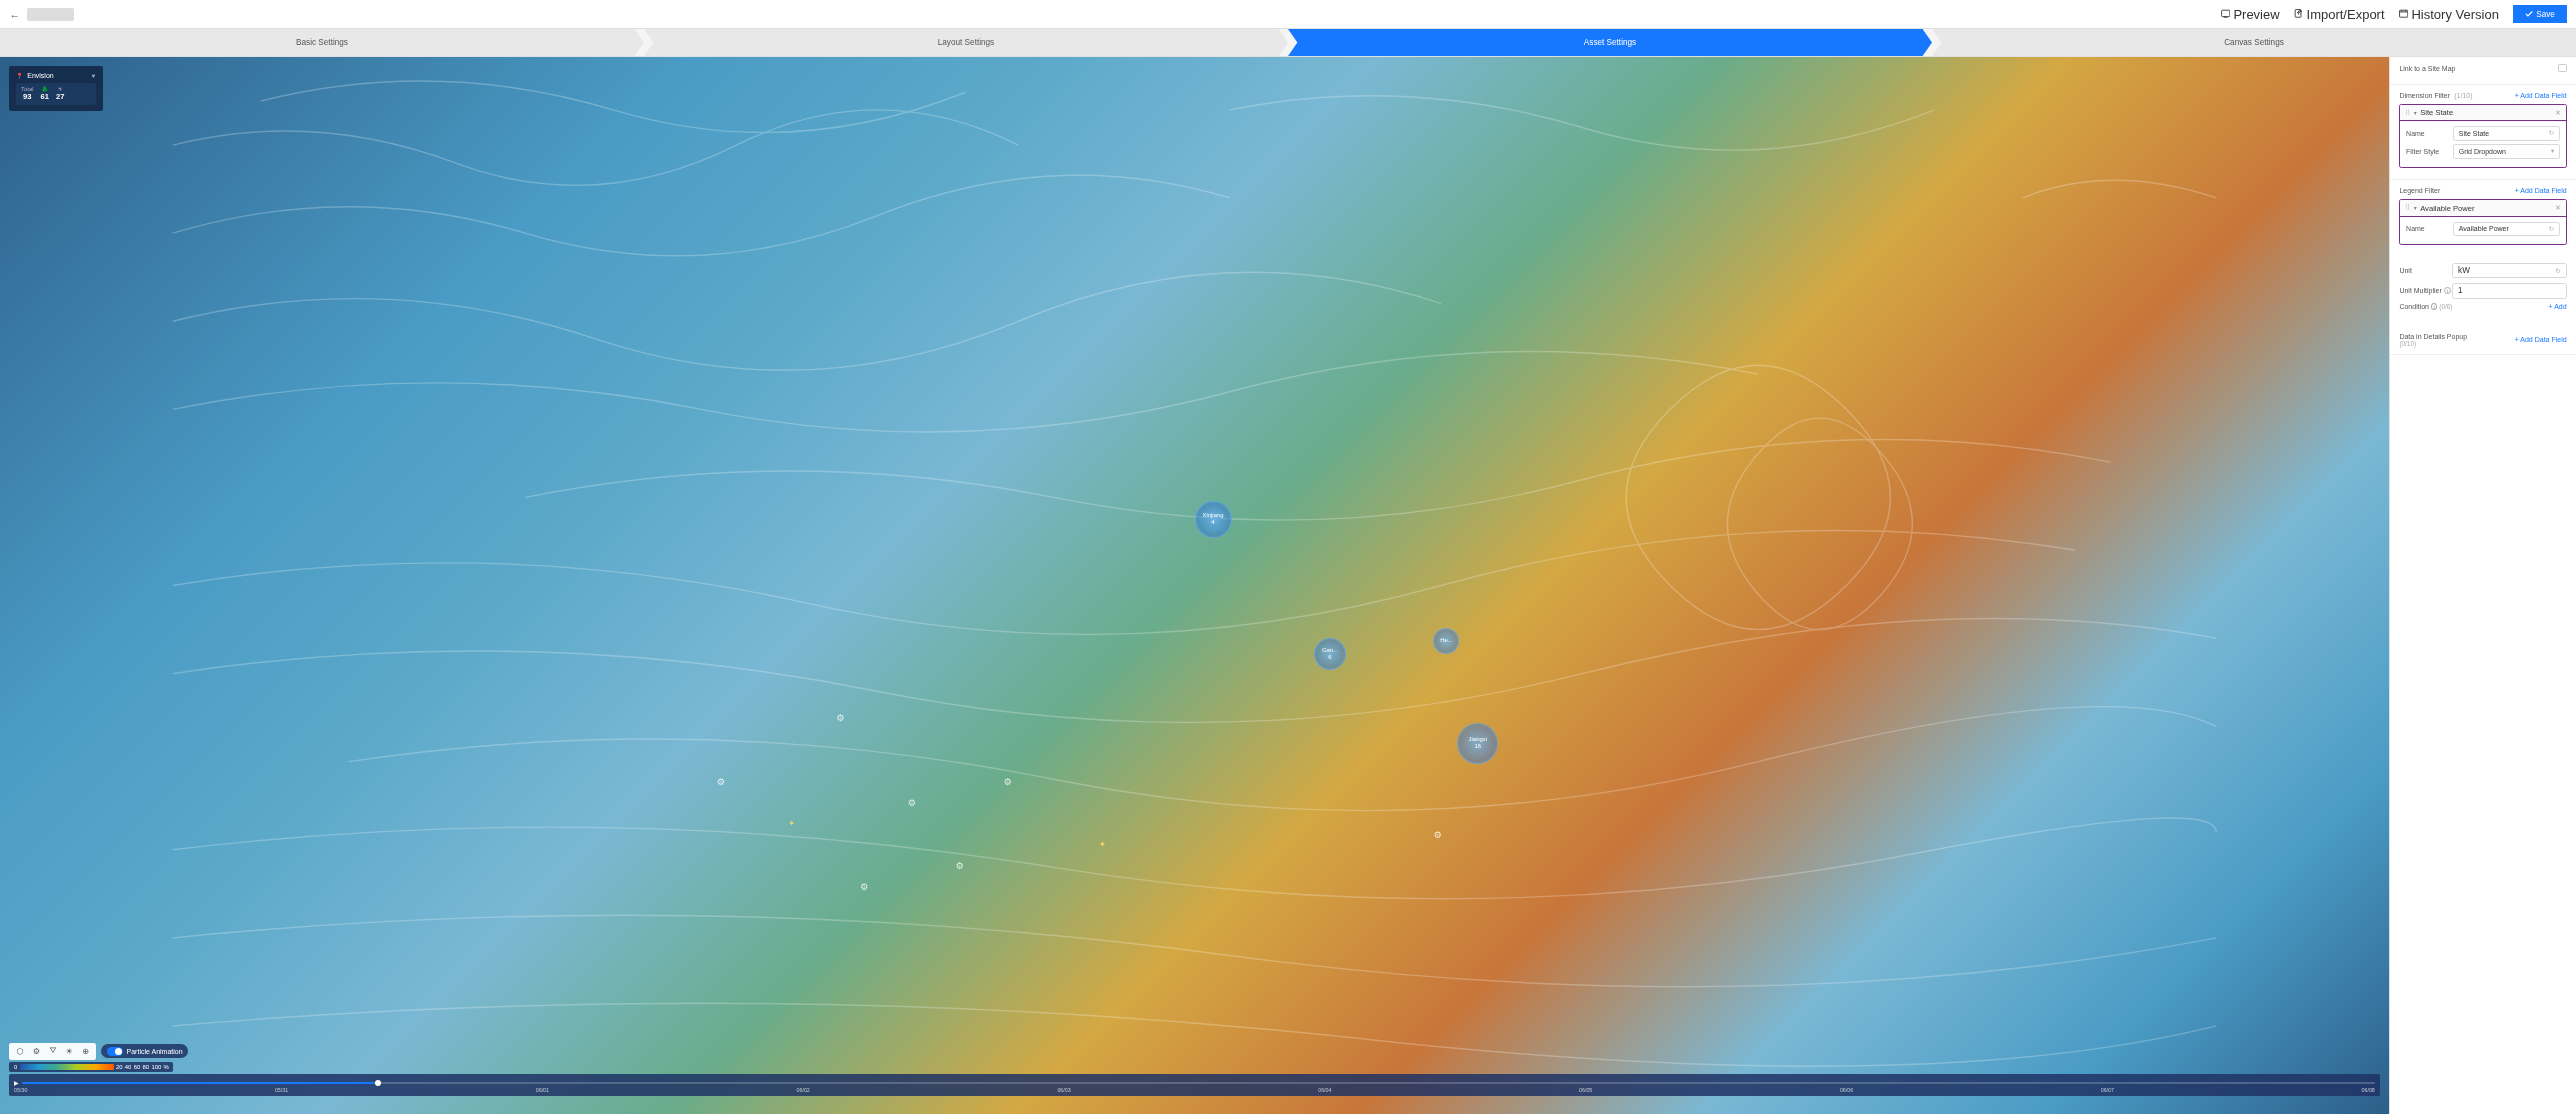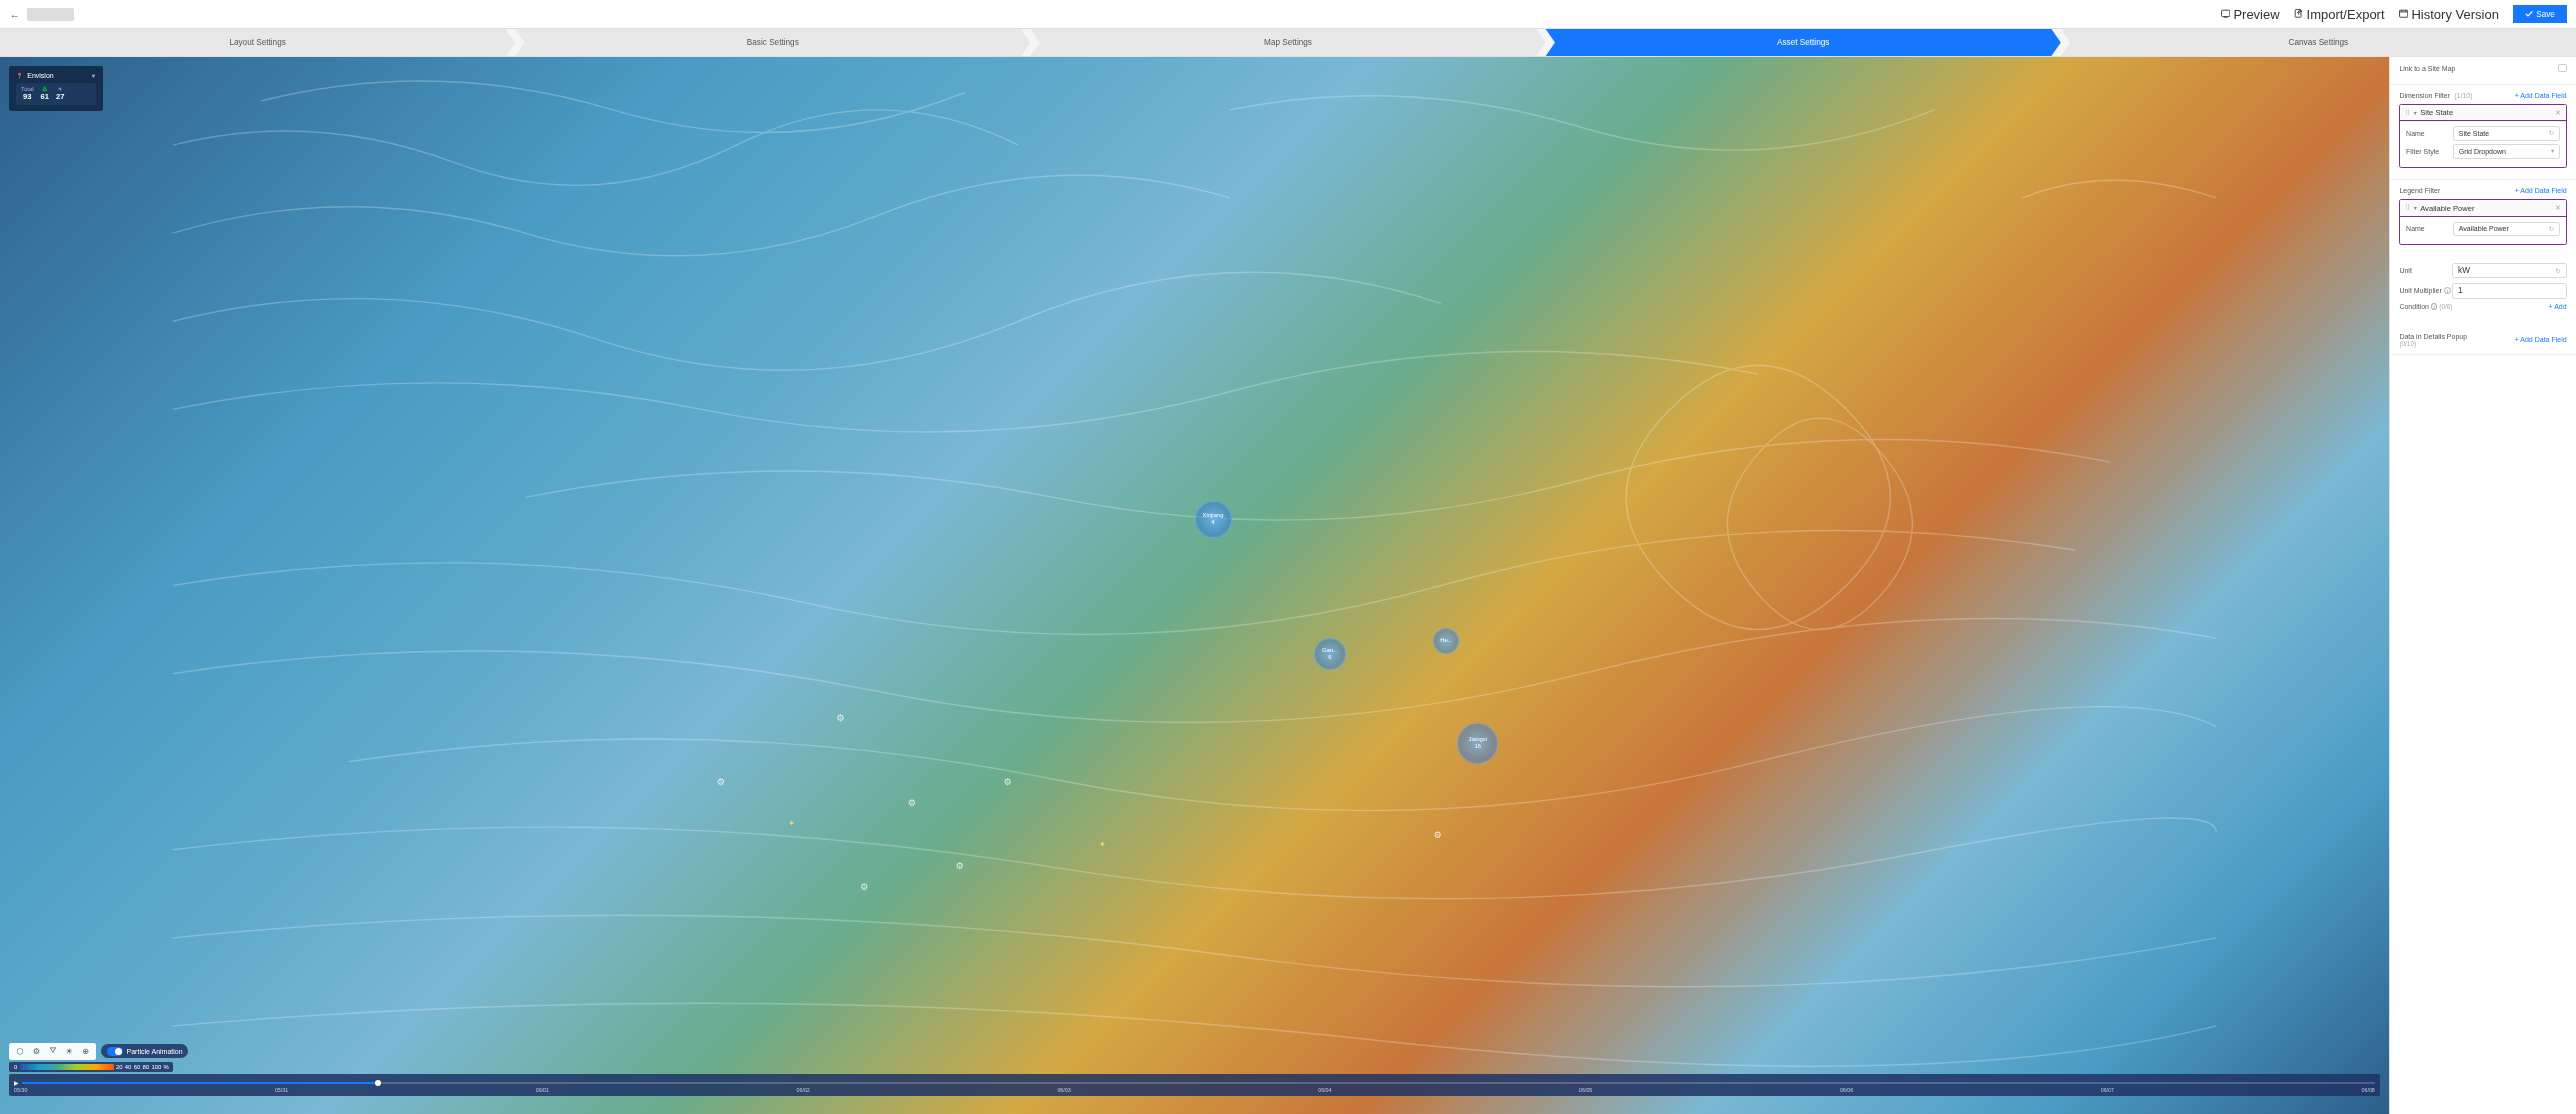--- a/index.html
+++ b/index.html
@@ -198,27 +198,24 @@
       <svg width="8.2" height="8.2" viewBox="0 0 14 14" fill="none">
         <path d="M2 7l3 3 7-7" stroke="#fff" stroke-width="2" stroke-linecap="round"></path>
       </svg>
       <span>Save</span>
     </button>
   </div>
 </div>
 
 <div class="steps-nav">
   <div class="step-item">
+    <span>Basic Settings</span>
+  </div>
+  <div class="step-item">
     <span>Layout Settings</span>
-  </div>
-  <div class="step-item">
-    <span>Basic Settings</span>
-  </div>
-  <div class="step-item">
-    <span>Map Settings</span>
   </div>
   <div class="step-item active">
     <span>Asset Settings</span>
   </div>
   <div class="step-item">
     <span>Canvas Settings</span>
   </div>
 </div>
 
 <div class="main-layout">

